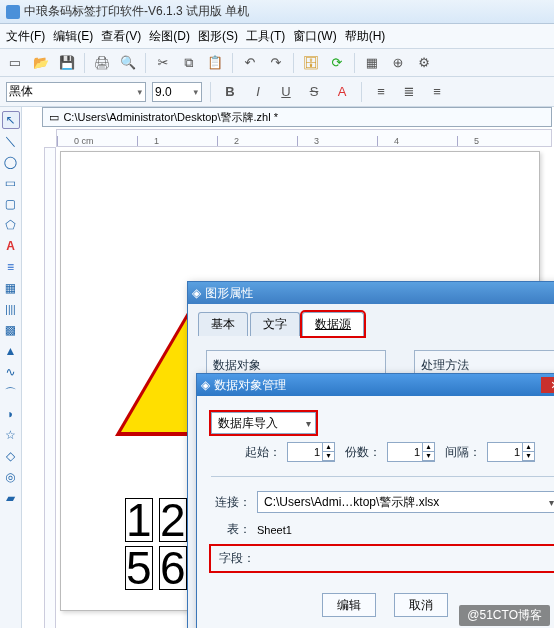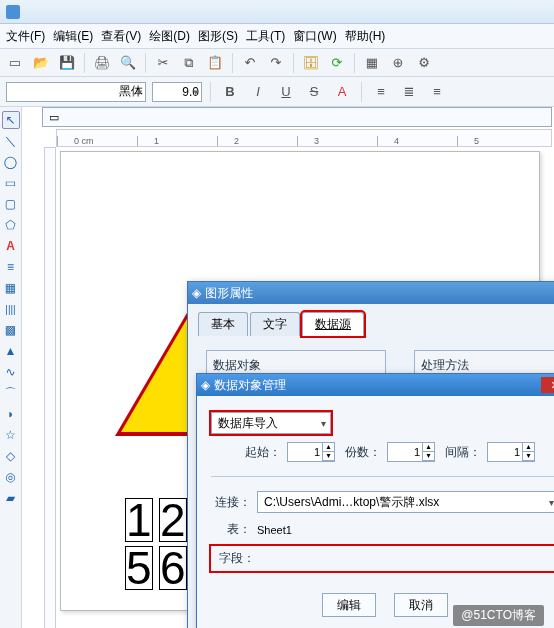--- a/index.html
+++ b/index.html
@@ -6,21 +6,21 @@
 body { width: 554px; height: 628px; background: #fff; overflow: hidden; position: relative; }
 .titlebar { background: linear-gradient(#eaf3fb,#d8e8f8); height: 24px; display: flex; align-items: center; padding: 0 6px; font-size: 12px; color: #333; border-bottom: 1px solid #b5c8db; }
 .titlebar .icon { width: 14px; height: 14px; background:#4a90d9; margin-right:4px; border-radius:2px;}
 .menubar { height: 20px; display: flex; align-items: center; gap: 8px; padding: 12px 6px; font-size: 12px; background:#f5f9fd; border-bottom:1px solid #cdd9e5;}
 .menubar span { cursor:pointer; }
 .toolbar { height: 28px; display:flex; align-items:center; gap:4px; padding:0 4px; background:#f2f6fb; border-bottom:1px solid #cdd9e5;}
 .tbtn { width:22px; height:22px; border:1px solid transparent; display:flex; align-items:center; justify-content:center; font-size:13px; color:#555; border-radius:2px;}
 .sep{width:1px;height:20px;background:#cdd9e5;margin:0 2px;}
 .fmtbar { height:30px; display:flex; align-items:center; gap:6px; padding:0 6px; background:#f2f6fb; border-bottom:1px solid #cdd9e5; font-size:12px;}
 .fmtbar select, .fmtbar .combo { height:20px; border:1px solid #9ab; font-size:12px; padding:0 2px; background:#fff;}
-.combo { display:inline-flex; align-items:center; min-width:60px; padding-right:14px; position:relative;justify-content:flex-end;}
+.combo { display:inline-flex; align-items:center; min-width:60px; padding-right:14px; position:relative;}
 .combo::after{content:"▾"; position:absolute; right:3px; font-size:9px; color:#666;}
 .workspace { position:relative; height: calc(628px - 24px - 20px - 28px - 30px); display:flex;}
 .lefttools { width:22px; background:#f2f6fb; border-right:1px solid #cdd9e5; display:flex; flex-direction:column; align-items:center; padding-top:4px; gap:3px;}
 .lt { width:18px; height:18px; display:flex; align-items:center; justify-content:center; font-size:12px; color:#2266aa; border:1px solid transparent; border-radius:2px;}
 .lt.sel{border-color:#88b; background:#e8f0fa;}
 .canvas { flex:1; position:relative; background:#fff;}
 .doctab { position:absolute; top:0; left:20px; right:2px; height:20px; border:1px solid #9ab; background:#f7fbff; font-size:11px; display:flex; align-items:center; padding:0 6px; gap:4px;}
 .hruler { position:absolute; top:22px; left:34px; right:2px; height:18px; border:1px solid #ccd; background:#fafcff; font-size:9px; color:#666; display:flex; align-items:flex-end;}
 .hruler span{flex:0 0 80px; border-left:1px solid #aac; padding-left:16px;}
 .vruler { position:absolute; top:40px; left:22px; width:12px; bottom:0; border:1px solid #ccd; background:#fafcff;}
@@ -47,27 +47,28 @@
 .dlg2 .dlg-title{background:linear-gradient(#4e9ae6,#2d78c6);}
 .closebtn{margin-left:auto;width:28px;height:16px;background:#c9302c;color:#fff;font-size:11px;display:flex;align-items:center;justify-content:center;}
 .fieldlbl{font-size:12px;color:#234;min-width:70px;text-align:right;}
 .ddl{height:22px;border:1px solid #8fa9c7;background:#fff;font-size:12px;padding:0 18px 0 6px;position:relative;display:inline-flex;align-items:center;}
 .ddl::after{content:"▾";position:absolute;right:4px;font-size:10px;color:#555;}
 .spin{display:inline-flex;align-items:center;border:1px solid #8fa9c7;height:20px;background:#fff;}
 .spin input{width:34px;border:none;text-align:right;padding:0 2px;font-size:11px;}
 .spin .ar{width:12px;font-size:8px;display:flex;flex-direction:column;border-left:1px solid #8fa9c7;}
 .spin .ar span{height:9px;line-height:8px;text-align:center;border-bottom:1px solid #8fa9c7;}
 .btn{height:24px;padding:0 14px;border:1px solid #8fa9c7;background:#f8fbff;font-size:12px;display:inline-flex;align-items:center;}
-.watermark{position:absolute;right:10px;bottom:2px;font-size:12px;color:#fff;background:rgba(60,60,60,.6);padding:2px 8px;border-radius:2px;}
+.watermark{position:absolute;right:4px;bottom:2px;font-size:12px;color:#fff;background:rgba(60,60,60,.6);padding:2px 8px;border-radius:2px;}
 </style>
 </head>
 <body>
 
 <div class="titlebar">
   <span class="icon"></span>
+  <span>中琅条码标签打印软件-V6.1.3 试用版 单机</span>
 </div>
 
 <div class="menubar">
   <span>文件(F)</span>
   <span>编辑(E)</span>
   <span>查看(V)</span>
   <span>绘图(D)</span>
   <span>图形(S)</span>
   <span>工具(T)</span>
   <span>窗口(W)</span>
@@ -142,20 +143,21 @@
     <div class="lt">⌒</div>
     <div class="lt">◗</div>
     <div class="lt">☆</div>
     <div class="lt">◇</div>
     <div class="lt">◎</div>
     <div class="lt">▰</div>
   </div>
   <div class="canvas">
     <div class="doctab">
       <span>▭</span>
+      <span>C:\Users\Administrator\Desktop\警示牌.zhl *</span>
     </div>
     <div class="hruler">
       <span>0 cm</span>
         <span>1</span>
         <span>2</span>
         <span>3</span>
         <span>4</span>
         <span>5</span>
     </div>
     <div class="vruler"></div>
@@ -211,21 +213,21 @@
     </div>
 
     <div class="dialog dlg2">
       <div class="dlg-title">
         <span>◈</span>
         <span>数据对象管理</span>
         <div class="closebtn">✕</div>
       </div>
       <div style="padding:12px 14px;">
         <div class="row">
-          <div class="ddl redbox" style="width:120px">
+          <div class="ddl redbox" style="width:105px">
               <span>数据库导入</span>
             </div>
         </div>
         <div class="row" style="margin-top:8px">
           <span class="fieldlbl">起始：</span>
           <div class="spin">
               <input value="1" style="">
               <div class="ar">
                 <span>▴</span>
                 <span>▾</span>

